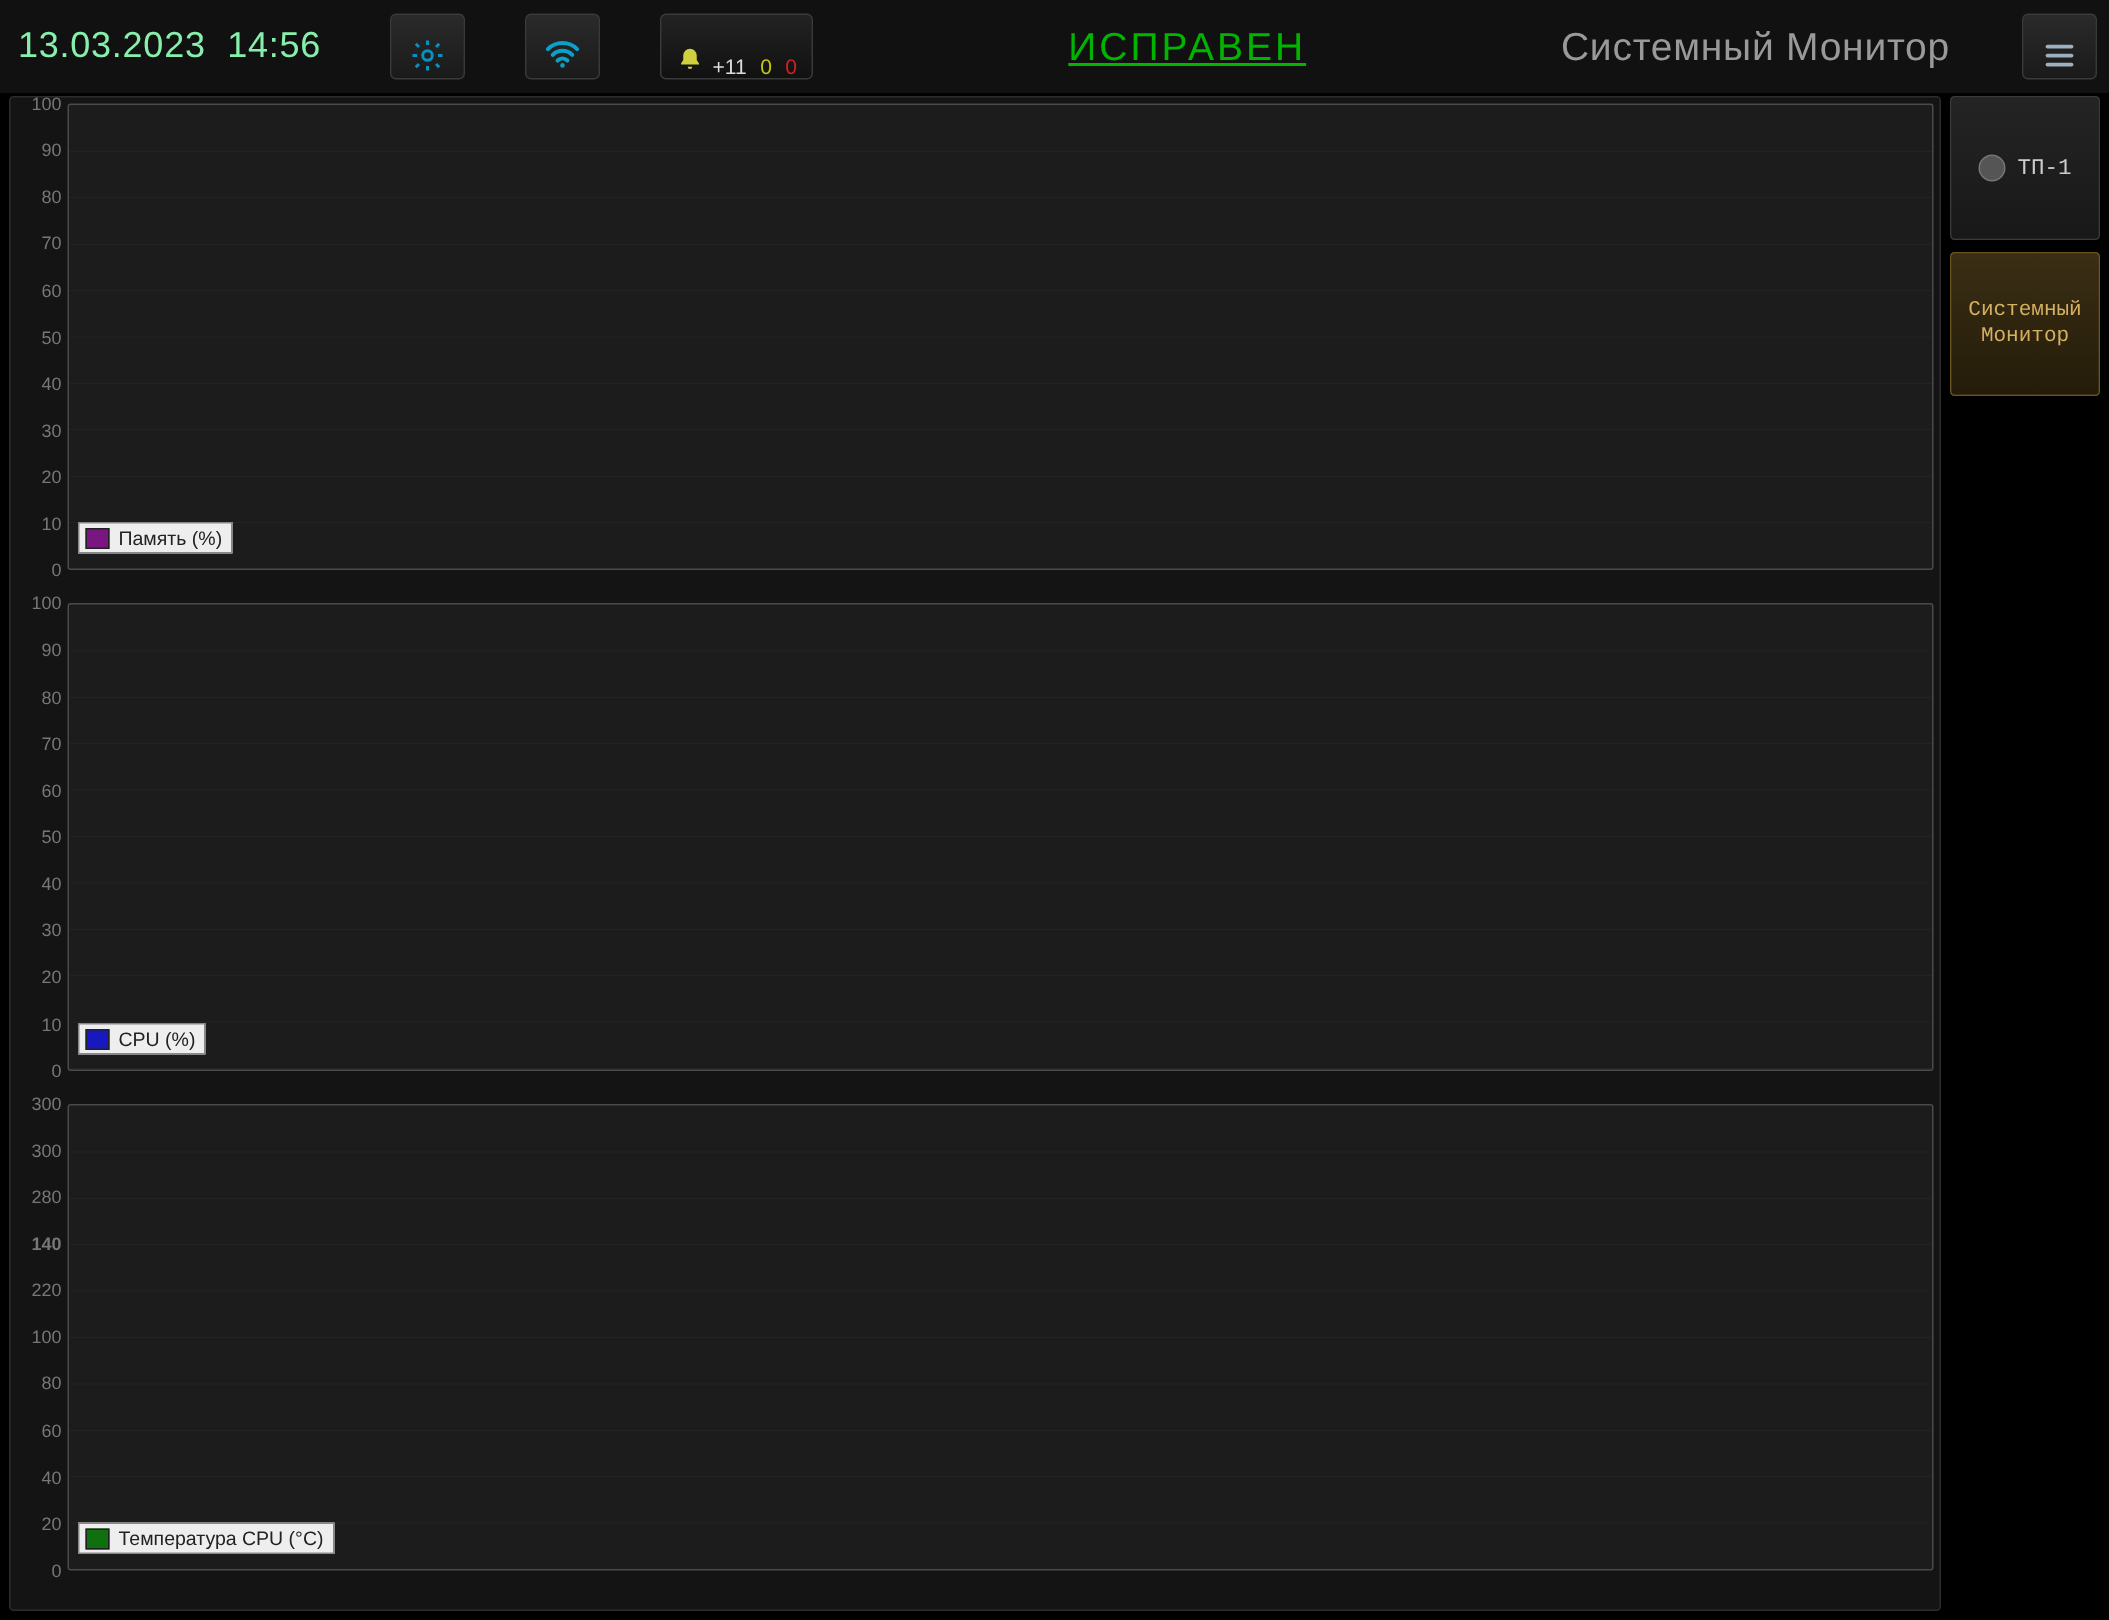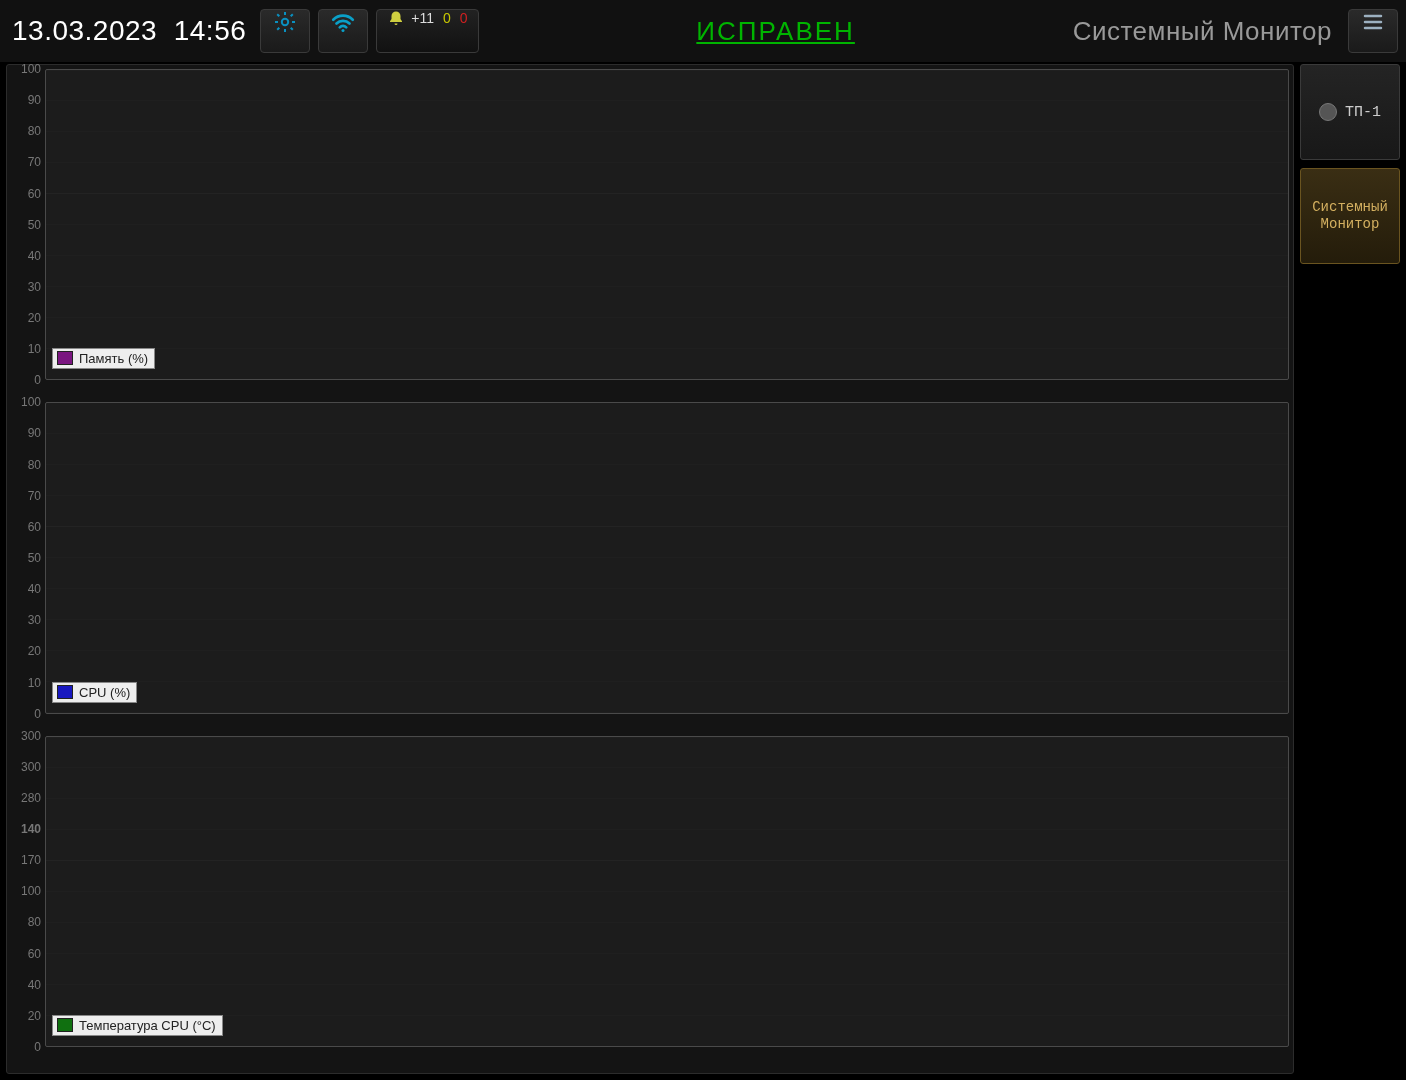--- a/index.html
+++ b/index.html
@@ -8,35 +8,36 @@
 
   
   .header {
     height: 62px;
     display: flex;
     align-items: center;
     padding: 0 8px;
     gap: 8px;
     background: #111;
   }
-  .datetime { font-size: 28px; color: #ffffff; margin: 0 6px 0 4px; letter-spacing: .5px; }
+  .datetime { font-size: 24px; color: #86efac; margin: 0 6px 0 4px; letter-spacing: .5px; }
   .hbtn {
     height: 44px;
     min-width: 50px;
     display: inline-flex;
-    align-items: flex-start;
+    align-items: flex-end;
     justify-content: center;
     border: 1px solid #3a3a3a;
     border-radius: 4px;
     background: linear-gradient(#2a2a2a,#1a1a1a);
     color: #d0d0d0;
     font-size: 14px;
     cursor: pointer;
     padding: 0 10px;
     gap: 6px;
+    margin-left: 32px;
   }
   .hbtn.icon-only { width: 50px; padding: 0; }
   .hbtn.alert-btn { background: linear-gradient(#222,#111); }
   .status-text {
     flex: 0 0 auto;
     margin-left: auto;
     margin-right: auto;
     font-size: 26px;
     color: #00b400;
     letter-spacing: 2px;
@@ -128,21 +129,21 @@
     margin-left: 34px;
   }
   .legend {
     position: absolute;
     left: 6px;
     bottom: 10px;
     background: #eee;
     border: 1px solid #888;
     padding: 2px 6px 2px 4px;
     display: inline-flex;
-    align-items: flex-start;
+    align-items: flex-end;
     gap: 6px;
     font-size: 13px;
     color: #222;
     z-index: 5;
   }
   .legend .sw {
     width: 16px; height: 14px;
     border: 1px solid #222;
   }
   svg.grid, svg.dataplot { position: absolute; inset: 0; width: 100%; height: 100%; }
@@ -301,21 +302,21 @@
       </div>
       <div class="chart-block">
         <div class="chart-row">
           <div class="y-axis">
             <span style="top: 100%;">0</span>
             <span style="top: 90%;">20</span>
             <span style="top: 80%;">40</span>
             <span style="top: 70%;">60</span>
             <span style="top: 60%;">80</span>
             <span style="top: 50%;">100</span>
-            <span style="top: 40%;">170</span>
+            <span style="top: 40%;">220</span>
             <span style="top: 30%; font-weight: bold;">140</span>
             <span style="top: 20%;">280</span>
             <span style="top: 10%;">300</span>
             <span style="top: 0%;">300</span>
           </div>
           <div class="plot">
             <svg class="grid" viewBox="0 0 1000 1000" preserveAspectRatio="none">
               <line x1="0" x2="1000" y1="1000" y2="1000"></line>
               <line x1="0" x2="1000" y1="900" y2="900"></line>
               <line x1="0" x2="1000" y1="800" y2="800"></line>

